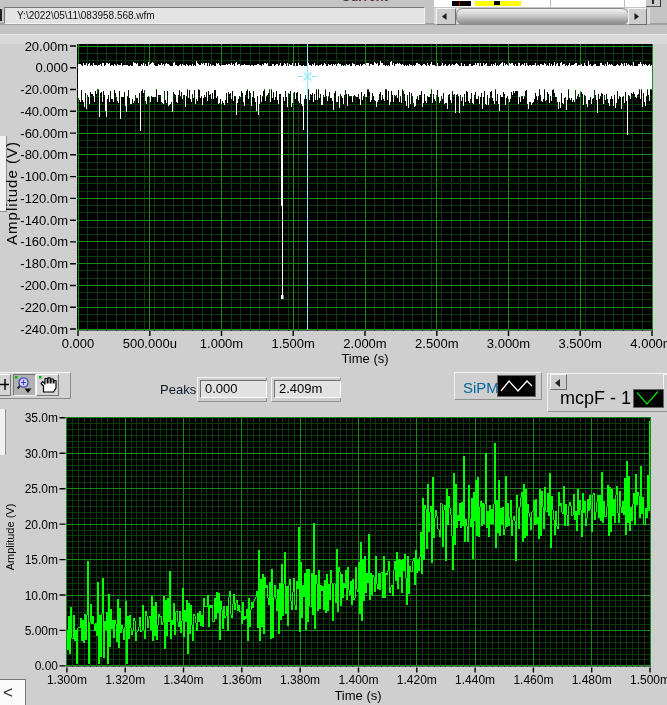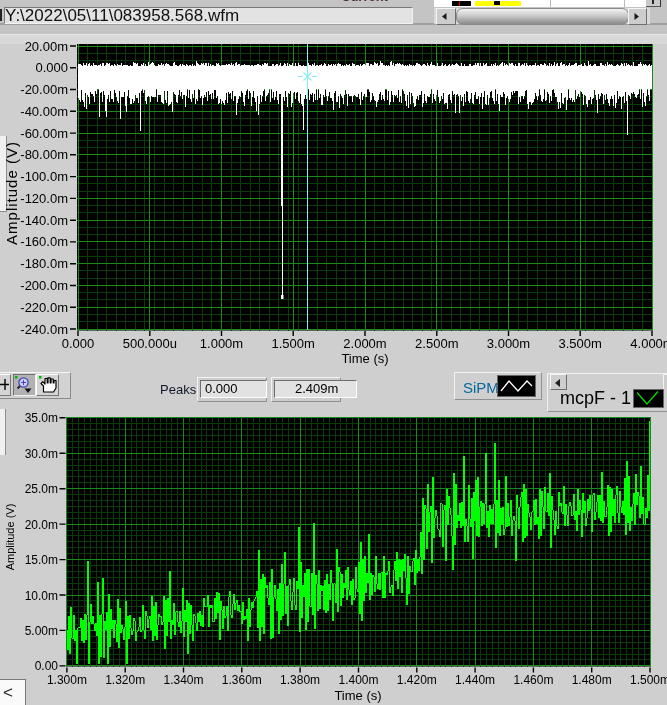--- a/index.html
+++ b/index.html
@@ -8,21 +8,21 @@
 
 <div class="abs" style="left:0;top:0;width:667px;height:24px;background:#c4c4c4"></div>
 <div class="abs" style="left:0;top:23px;width:667px;height:2px;background:#9f9f9f"></div>
 <div class="abs" style="left:0;top:25px;width:667px;height:9px;background:#c3c3c3"></div>
 <div class="abs" style="left:0;top:34px;width:667px;height:1px;background:#e6e6e6"></div>
 <div class="abs" style="left:0;top:35px;width:667px;height:9px;background:#d8d8d8"></div>
 
 <div class="abs" style="left:0;top:9px;width:2px;height:12px;background:#222"></div>
 <div class="abs" style="left:4px;top:7px;width:407px;height:15px;background:#e3e3e3;
 border-top:1px solid #787878;border-left:1px solid #787878;border-bottom:1px solid #f2f2f2;border-right:1px solid #f2f2f2;
-font-size:17px;color:#111;line-height:15px;padding-left:0;overflow:hidden">Y:\2022\05\11\083958.568.wfm</div>
+font-size:10px;color:#111;line-height:15px;padding-left:12px;overflow:hidden">Y:\2022\05\11\083958.568.wfm</div>
 
 <div class="abs" style="left:341px;top:0;width:76px;height:3px;overflow:hidden">
 <div style="position:absolute;top:-11px;left:0;font-size:13px;color:#503030;font-weight:bold">Current Wfm</div>
   </div>
 
 <div class="abs" style="left:434px;top:0;width:212px;height:7px;background:#fff"></div>
 <div class="abs" style="left:452px;top:1px;width:19px;height:5px;background:#000"></div>
 <div class="abs" style="left:459px;top:1px;width:1px;height:5px;background:#e00000"></div>
 <div class="abs" style="left:475px;top:1px;width:46px;height:5px;background:#ffff00"></div>
 <div class="abs" style="left:494px;top:1px;width:6px;height:4px;background:#000"></div>
@@ -80,21 +80,21 @@
 <div class="abs" style="left:197px;top:377px;width:68px;height:23px;background:#cdcdcd;
 border-top:1px solid #f4f4f4;border-left:1px solid #f4f4f4;border-bottom:1px solid #909090;border-right:1px solid #909090">
 <div style="position:absolute;left:2px;top:2px;width:61px;height:16px;background:#e2e2e2;
 border-top:1px solid #6e6e6e;border-left:1px solid #6e6e6e;border-bottom:1px solid #fff;border-right:1px solid #fff;
 font-size:13px;color:#000;line-height:16px;padding-left:4px">0.000</div>
   </div>
 <div class="abs" style="left:271px;top:377px;width:68px;height:23px;background:#cdcdcd;
 border-top:1px solid #f4f4f4;border-left:1px solid #f4f4f4;border-bottom:1px solid #909090;border-right:1px solid #909090">
 <div style="position:absolute;left:2px;top:2px;width:61px;height:16px;background:#e2e2e2;
 border-top:1px solid #6e6e6e;border-left:1px solid #6e6e6e;border-bottom:1px solid #fff;border-right:1px solid #fff;
-font-size:13px;color:#000;line-height:16px;padding-left:20px">2.409m</div>
+font-size:13px;color:#000;line-height:16px;padding-left:4px">2.409m</div>
   </div>
 
 <div class="abs" style="left:454px;top:372px;width:86px;height:26px;background:#cfcfcf;
 border-top:1px solid #f2f2f2;border-left:1px solid #f2f2f2;border-bottom:1px solid #909090;border-right:1px solid #909090"></div>
 <div class="abs" style="left:463px;top:379px;font-size:15px;color:#0369a1">SiPM</div>
 <div class="abs" style="left:497px;top:375px;width:37px;height:20px;background:#000;border:1px solid #666">
 <svg width="37" height="20">
       <path d="M3 15L11 5L20 15L29 5L34 10" stroke="#fff" stroke-width="1.3" fill="none"></path>
     </svg></div>
 

